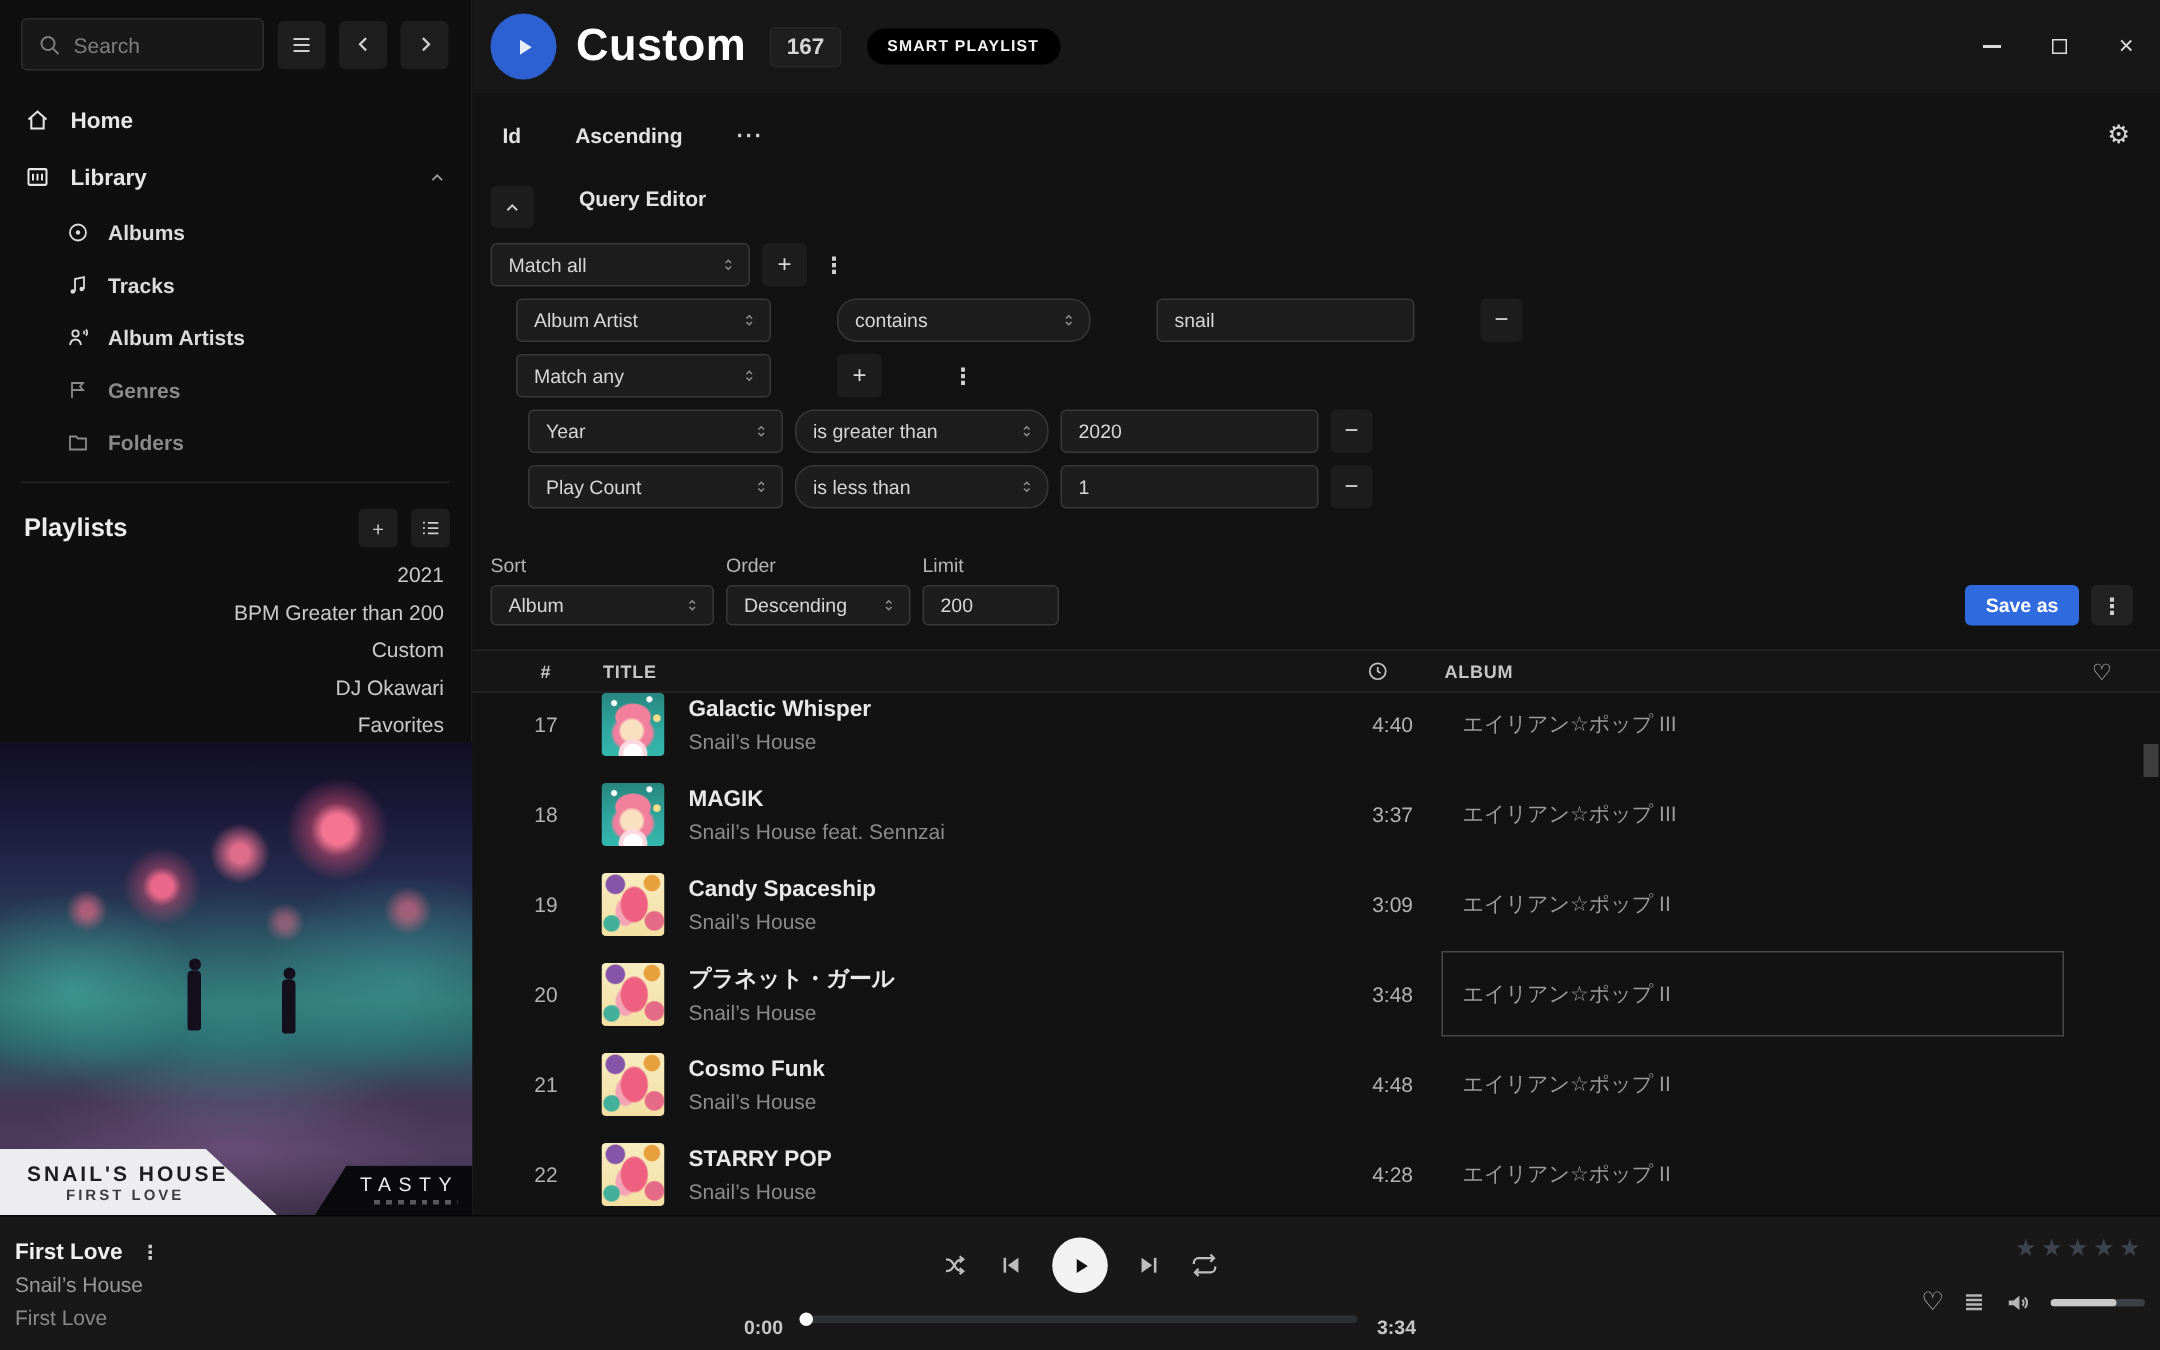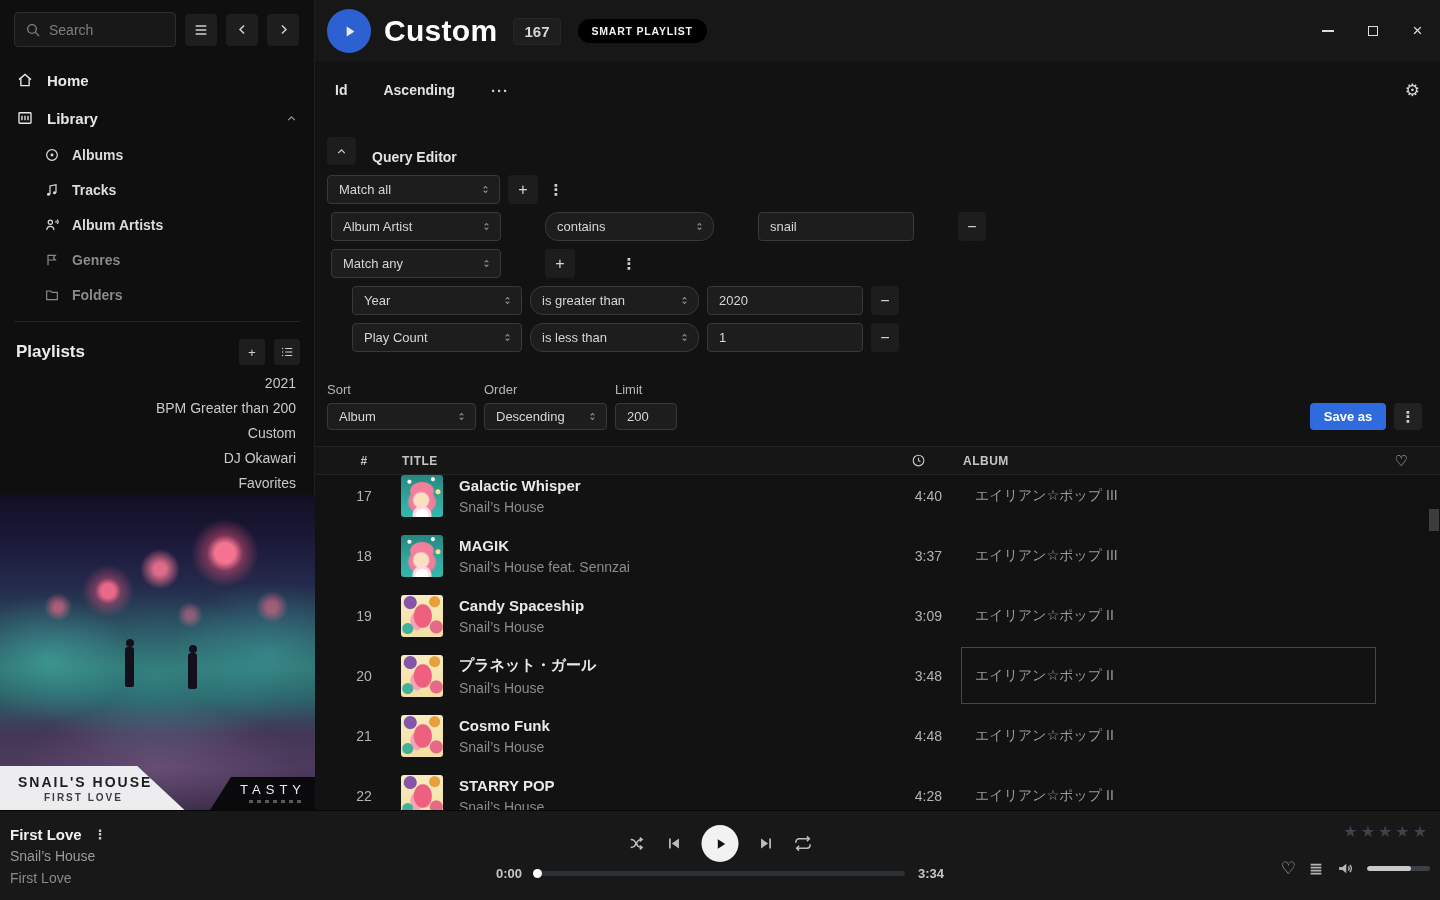--- a/index.html
+++ b/index.html
@@ -63,39 +63,39 @@
   .wc-min i { display:block; width:12px; height:2px; background:#dcdcdc; }
   .wc-max i { display:block; width:10px; height:10px; border:1.5px solid #dcdcdc; }
   .wc-close { font-size:17px; }
 
   .filter-row { display:flex; align-items:center; height:56px; padding:0 20px; }
   .fr-btn { font-size:14px; font-weight:700; color:#e2e2e2; margin-right:36px; }
   .fr-dots { font-size:15px; font-weight:800; color:#cfcfcf; letter-spacing:1px; margin-right:0; }
   .fr-gear { margin-left:auto; font-size:17px; color:#d5d5d5; }
 
   .qe { padding:0 12px; }
-  .qe-header { display:flex; align-items:flex-end; gap:16px; margin-top:19px; }
+  .qe-header { display:flex; align-items:flex-start; gap:30px; margin-top:6px; }
   .qe-collapse { display:flex; align-items:center; justify-content:center; width:29px; height:28px; background:#1d1d1d; border-radius:4px; color:#cfcfcf; }
   .qe-title { font-size:14px; font-weight:600; color:#e3e3e3; }
   .qe-row { display:flex; align-items:center; gap:8px; margin-top:8px; }
   .qe-row.first { margin-top:10px; }
-  .ind1 { margin-left:4px;gap:44px; }
+  .ind1 { margin-left:17px;gap:44px; }
   .ind2 { margin-left:25px; }
   .sel, .inp { display:flex; align-items:center; height:29px; background:#1d1d1d; border:1px solid #383838; border-radius:4px; padding:0 8px 0 11px; font-size:13px; color:#d6d6d6; }
   .sel .lbl { flex:1; white-space:nowrap; overflow:hidden; }
   .sel .ud { color:#8f8f8f; margin-left:8px; }
-  .w-match { width:173px;gap:29px; } .w-field { width:170px; } .w-op { width:169px;border-radius:13px; } .w-val { width:156px; }
+  .w-match { width:173px;gap:29px; } .w-field { width:170px; } .w-op { width:169px;border-radius:13px; } .w-val { width:172px; }
   .sq { display:flex; align-items:center; justify-content:center; width:30px; height:29px; background:#1d1d1d; border-radius:4px; color:#d8d8d8; font-size:16px; }
   .sq.minus { width:28px; }
   .dots-v { display:flex; align-items:center; justify-content:center; width:20px; height:29px; color:#cfcfcf; font-size:15px; font-weight:700; }
 
   .sort-row { display:flex; align-items:flex-end; gap:8px; margin-top:30px; padding:0 18px 0 12px; }
   .field-block .f-label { font-size:13px; color:#b5b5b5; margin-bottom:6px; }
   .f-ctl { height:27px; }
-  .w-sort { width:149px; } .w-order { width:123px; } .w-limit { width:62px; }
+  .w-sort { width:149px; } .w-order { width:123px; } .w-limit { width:91px; }
   .save-as { margin-left:auto; width:76px; height:27px; background:#2f6bdf; border-radius:4px; color:#fff; font-size:13px; font-weight:700; display:flex; align-items:center; justify-content:center; }
   .sr-dots { width:28px; height:27px; background:#222; border-radius:4px; }
 
   
   .table { margin-top:16px; position:relative; }
   .thead { display:flex; align-items:center; height:29px; padding-left:24px; background:#161616; border-top:1px solid #242424; border-bottom:1px solid #242424; font-size:12px; font-weight:700; letter-spacing:.5px; color:#c6c6c6; }
   .h-num { width:50px; text-align:center; }
   .h-title { width:481px; padding-left:13px; }
   .h-dur { width:60px; display:flex; justify-content:flex-end; padding-right:4px; color:#c6c6c6; }
   .h-album { width:400px; margin-left:33px; }
@@ -133,21 +133,21 @@
   
   .playerbar { position:absolute; left:0; bottom:0; width:1440px; height:90px; background:#181818; border-top:1px solid #060606; }
   .pb-left { position:absolute; left:10px; top:15px; }
   .pb-track-row { display:flex; align-items:center; gap:12px; }
   .pb-track { font-size:15px; font-weight:700; color:#f0f0f0; }
   .pb-dots { color:#c9c9c9; font-size:13px; font-weight:700; }
   .pb-artist { margin-top:5px; font-size:14px; color:#9a9a9a; }
   .pb-album { margin-top:6px; font-size:14px; color:#8a8a8a; }
   .pb-center { position:absolute; left:50%; top:14px; transform:translateX(-50%); display:flex; align-items:center; gap:19px; color:#bdbdbd; }
   .pb-playbtn { display:flex; align-items:center; justify-content:center; width:37px; height:37px; border-radius:50%; background:#f2f2f2; color:#111; }
-  .pb-progress { position:absolute; left:50%; top:55px; transform:translateX(-50%); display:flex; align-items:center; gap:13px; }
+  .pb-progress { position:absolute; left:50%; top:66px; transform:translateX(-50%); display:flex; gap:13px; }
   .pb-time { font-size:13px; font-weight:600; color:#c6c6c6; width:32px; }
   .pb-time.total { text-align:left; }
   .pb-bar { width:370px; height:5px; background:#2c3136; border-radius:3px; position:relative; }
   .pb-knob { position:absolute; left:-2px; top:-2px; width:9px; height:9px; border-radius:50%; background:#fff; }
   .pb-stars { position:absolute; right:13px; top:11px; display:flex; gap:3px; font-size:16px; color:#3c434e; }
   .pb-right { position:absolute; right:10px; top:47px; display:flex; align-items:center; gap:12px; color:#b5b5b5; }
   .pb-heart { font-size:17px; }
   .vol { width:63px; height:5px; background:#3a4046; border-radius:3px; overflow:hidden; }
   .vol-fill { height:100%; background:#c9c9c9; border-radius:3px; }
 </style>

